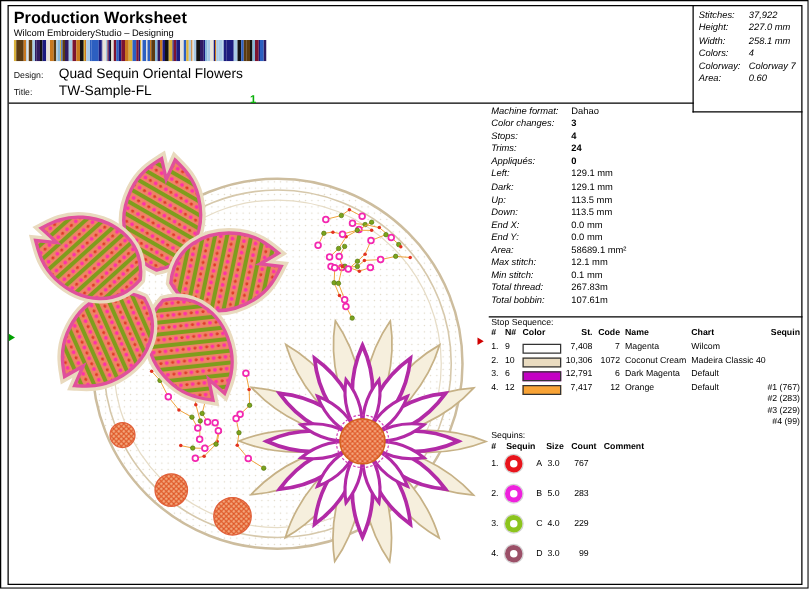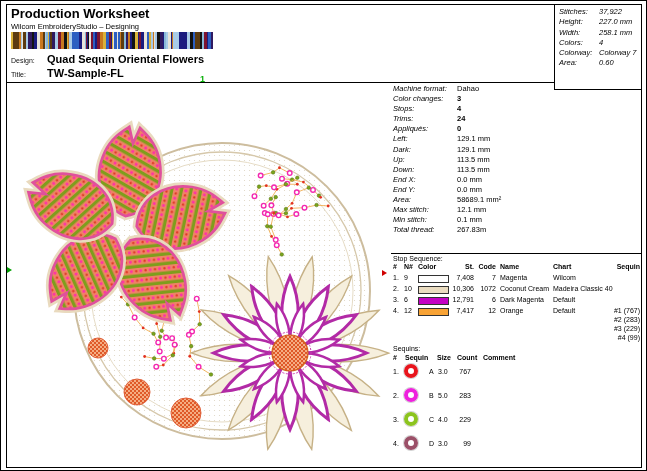--- a/index.html
+++ b/index.html
@@ -5,21 +5,21 @@
   html,body{margin:0;padding:0;background:#fff}
   #page{position:relative;width:647px;height:471px;background:#fff;border:1px solid #000;
         box-sizing:border-box;font-family:"Liberation Sans",sans-serif;color:#000;overflow:hidden}
   #frame{position:absolute;left:5px;top:3px;right:4px;bottom:2px;border:1px solid #000}
   .abs{position:absolute}
   #ws-title{left:10px;top:5px;font-size:13px;font-weight:bold}
   #ws-sub{left:10px;top:21px;font-size:7.5px}
   #barcode{left:10px;top:31px;width:298px;height:17px;display:flex;overflow:hidden}
   #barcode i{flex:none;height:100%}
   .fldlbl{font-size:7px;color:#111}
-  .fldval{font-size:11px;font-weight:bold}
+  .fldval{font-size:11px;font-weight:normal}
   #hline-header{left:6px;top:81px;width:548px;height:1px;background:#000}
   
   #stats{left:553px;top:3px;width:88px;height:86px;border-left:1px solid #000;border-bottom:1px solid #000;box-sizing:border-box;padding:3px 0 0 4px}
   .srw{display:flex;height:10.3px;font-size:7.5px;font-style:italic}
   .srw .l{width:40px}
   
   #details{left:392px;top:83px;width:200px}
   .drow{display:flex;height:10.1px;font-size:7.5px;align-items:flex-start}
   .drow .l{width:64px;font-style:italic}
   .drow.b .v{font-weight:bold}
@@ -244,20 +244,24 @@
         <span class="l">Max stitch:</span>
         <span class="v">12.1 mm</span>
       </div>
     <div class="drow">
         <span class="l">Min stitch:</span>
         <span class="v">0.1 mm</span>
       </div>
     <div class="drow">
         <span class="l">Total thread:</span>
         <span class="v">267.83m</span>
+      </div>
+    <div class="drow">
+        <span class="l">Total bobbin:</span>
+        <span class="v">107.61m</span>
       </div>
   </div>
 
   <div id="stopseq" class="abs">
     <div class="rule"></div>
     <div class="slbl">Stop Sequence:</div>
     <div class="srow hdr" style="top:10px">
       <span class="c1">#</span>
       <span class="c2">N#</span>
       <span style="left:27px">Color</span>

